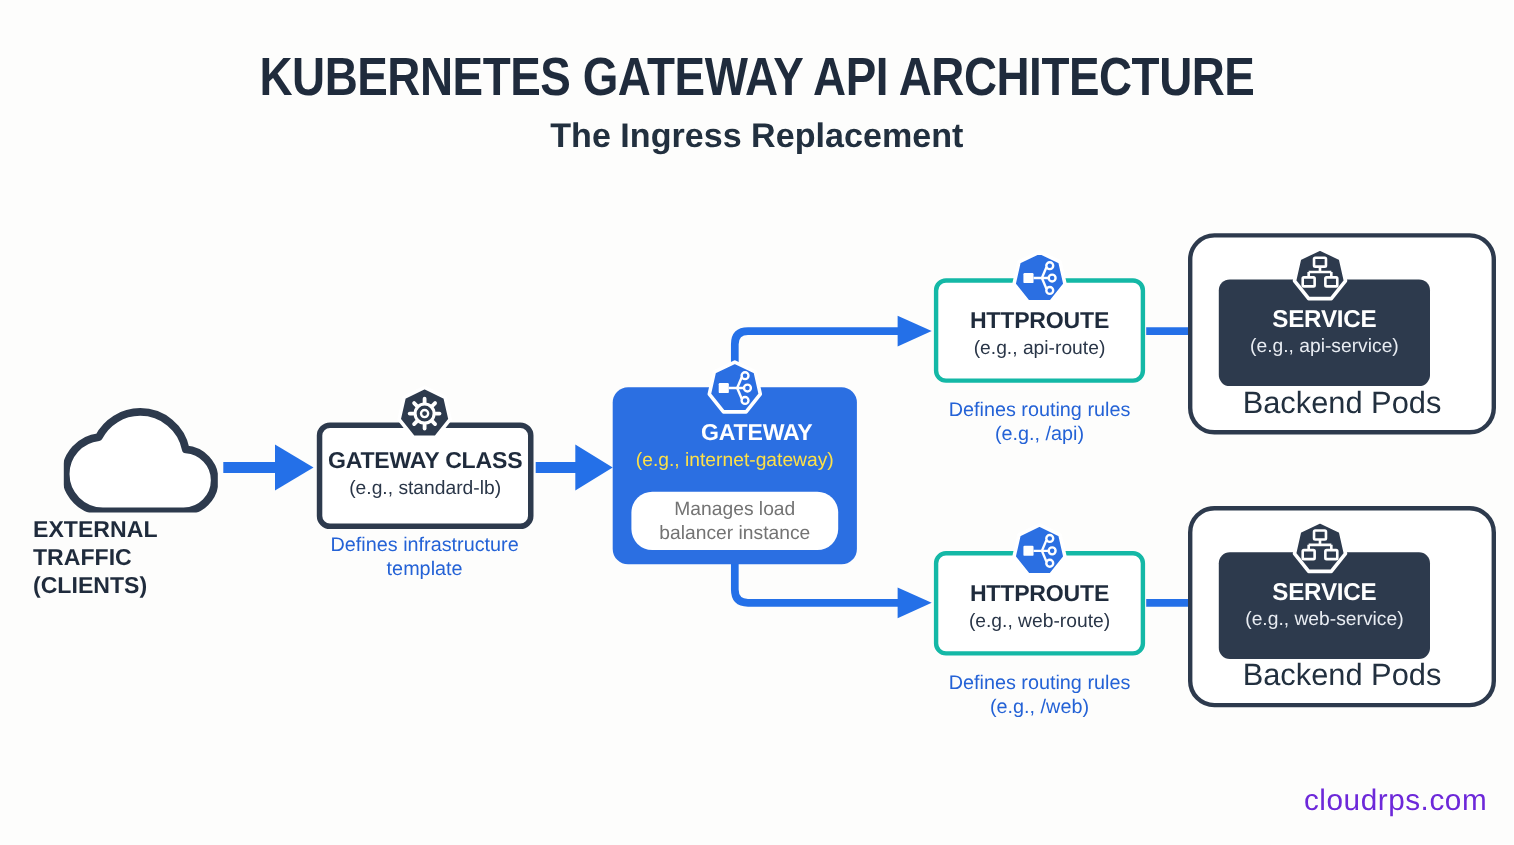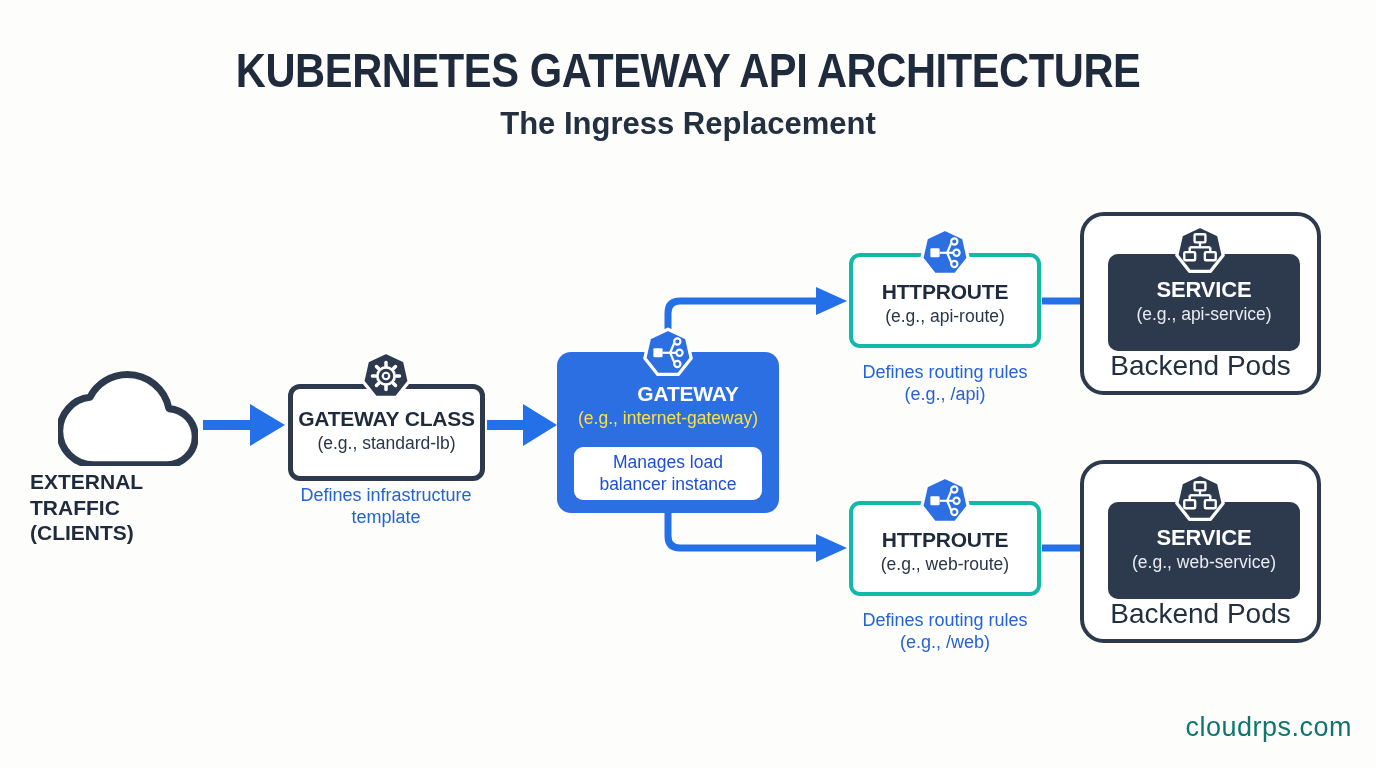--- a/index.html
+++ b/index.html
@@ -19,47 +19,47 @@
   
   .node{z-index:2;text-align:center;}
   .box-title{font-size:21px;font-weight:700;color:#1f2b3c;line-height:26px;letter-spacing:-0.2px;}
   .box-sub{font-size:17.5px;font-weight:400;color:#2a3648;line-height:22px;}
   .gwclass{left:288px;top:384px;width:197px;height:97px;background:#ffffff;
     border:5px solid #2d3a4d;border-radius:12px;padding-top:17px;}
   .gateway{left:557px;top:352px;width:222px;height:161px;background:#2b6fe2;
     border-radius:14px;padding-top:29px;}
   .gateway .box-title{color:#ffffff;margin-left:40px;}
   .gateway .box-sub{color:#fde047;}
-  .gw-note{left:17px;top:95px;width:188px;height:53px;background:#ffffff;border-radius:9px;
-    font-size:17.5px;font-weight:500;color:#1d4ed8;line-height:21.5px;padding-top:5px;}
+  .gw-note{left:17px;top:95px;width:188px;height:53px;background:#ffffff;border-radius:19px;
+    font-size:17.5px;font-weight:500;color:#737373;line-height:21.5px;padding-top:5px;}
   .httproute{width:192px;height:95px;background:#ffffff;border:4px solid #14b8a6;
     border-radius:11px;padding-top:22px;}
   .route-api{left:849px;top:253px;}
   .route-web{left:849px;top:501px;}
-  .svc-outer{width:241px;height:183px;background:#ffffff;border:4px solid #2d3a4d;border-radius:24px;}
+  .svc-outer{width:280px;height:183px;background:#ffffff;border:4px solid #2d3a4d;border-radius:24px;}
   .svc-api{left:1080px;top:212px;}
   .svc-web{left:1080px;top:460px;}
   .svc-inner{left:24px;top:38px;width:192px;height:97px;background:#2d3a4d;border-radius:10px;padding-top:23px;}
   .svc-inner .box-title{color:#ffffff;font-size:22px;}
   .svc-inner .box-sub{color:#e8ecf2;}
   .svc-footer{left:0;bottom:12px;width:100%;text-align:center;
     font-size:28px;font-weight:500;color:#22303f;line-height:26px;}
   
   .caption{z-index:2;text-align:center;font-size:18px;font-weight:500;color:#2462d6;line-height:22px;}
   .cap-class{left:276px;top:484px;width:220px;}
   .cap-api{left:834px;top:361px;width:222px;}
   .cap-web{left:834px;top:609px;width:222px;}
   
   .cloud-wrap{left:58px;top:370px;width:140px;height:96px;z-index:2;}
   .ext-label{left:30px;top:469px;width:196px;text-align:left;z-index:2;
     font-size:21px;font-weight:700;color:#1f2b3c;line-height:25.5px;}
   
   .res-icon{width:52px;height:52px;z-index:3;}
   
-  .watermark{right:24px;top:712px;font-size:27px;font-weight:400;color:#0f766e;
+  .watermark{right:24px;top:712px;font-size:27px;font-weight:400;color:#6d28d9;
     letter-spacing:0.5px;text-shadow:0 1px 0 #ffffff;}
 </style>
 </head>
 <body>
 
 <div class="stage">
 
   <div class="abs main-title">
     <span>KUBERNETES GATEWAY API ARCHITECTURE</span>
   </div>

